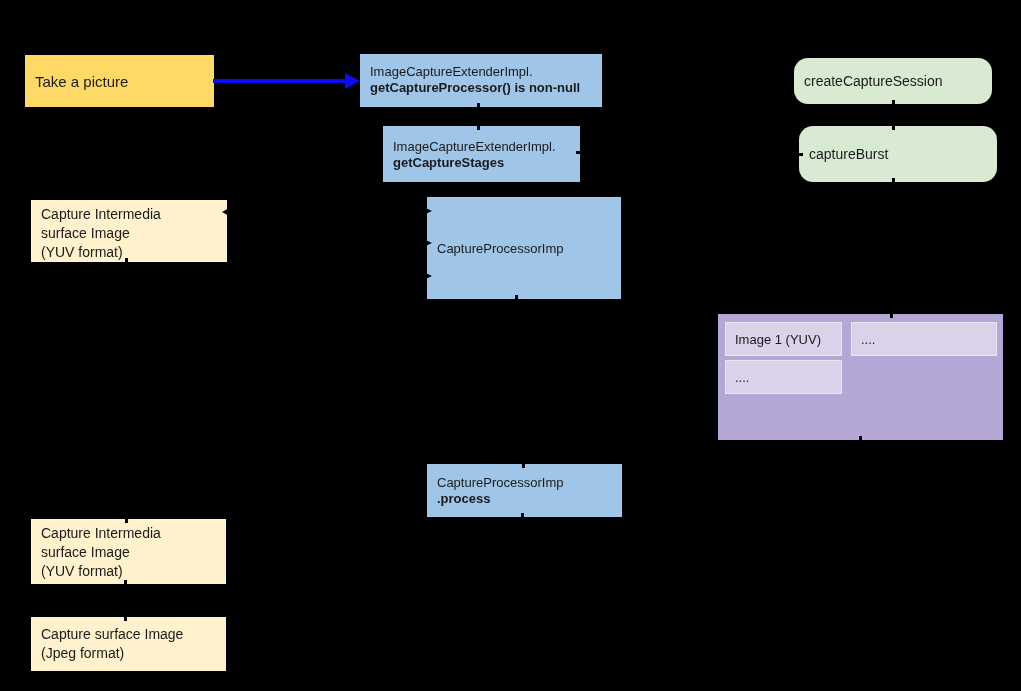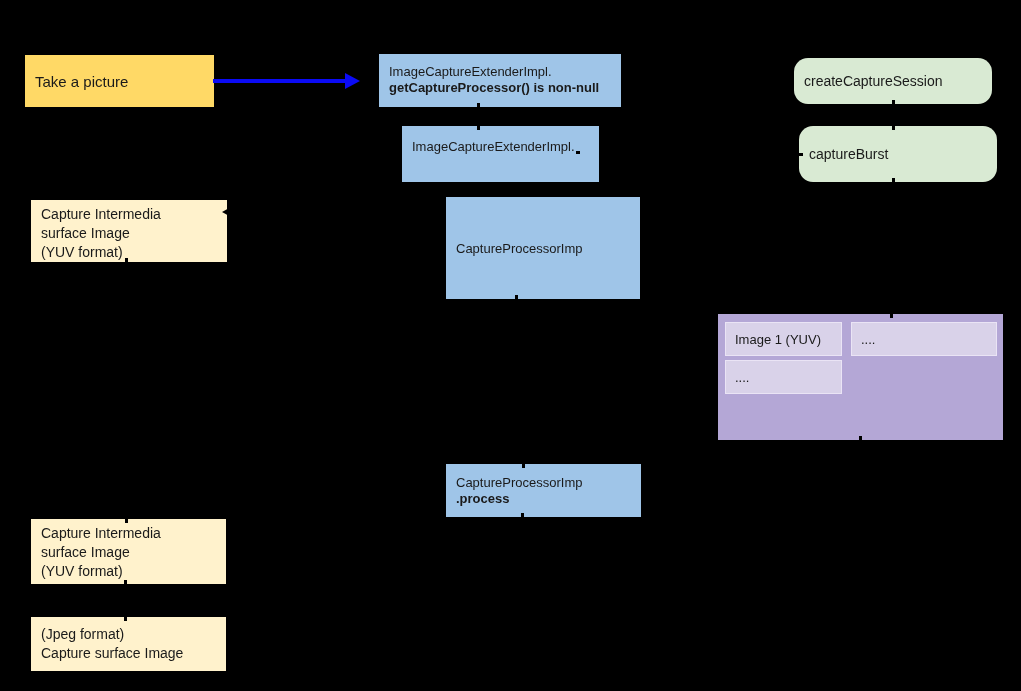--- a/index.html
+++ b/index.html
@@ -15,21 +15,21 @@
     font-family: "Liberation Sans", sans-serif;
     color: var(--text, #1a1a1a);
     overflow: hidden;
   }
   .node {
     position: absolute;
     box-sizing: border-box;
   }
   .yellow { background: var(--yellow); }
   .pale   { background: var(--paleYellow); }
-  .blue   { background: var(--blue); margin-left: 19px; }
+  .blue   { background: var(--blue); }
   .green  { background: var(--green); border-radius: 14px; }
 
   .single {
     display: flex;
     align-items: center;
     padding-left: 10px;
   }
   .twoline {
     font-size: 13px;
     line-height: 16px;
@@ -117,20 +117,21 @@
   <div class="arrow-shaft"></div>
   <div class="arrow-head"></div>
 
   <div class="node blue twoline" style="left:360px; top:54px; width:242px; height:53px;">
     <div>ImageCaptureExtenderImpl.</div>
     <div class="bold">getCaptureProcessor() is non-null</div>
   </div>
 
   <div class="node blue twoline" style="left:383px; top:126px; width:197px; height:56px; padding-top:13px;">
     <div>ImageCaptureExtenderImpl.</div>
+    <div class="bold">getCaptureStages</div>
   </div>
 
   <div class="node green single" style="left:794px; top:58px; width:198px; height:46px; font-size:14px;">
     <span>createCaptureSession</span>
   </div>
 
   <div class="node green single" style="left:799px; top:126px; width:198px; height:56px; font-size:14px;">
     <span>captureBurst</span>
   </div>
 
@@ -155,22 +156,22 @@
     <div class="bold">.process</div>
   </div>
 
   <div class="node pale palebox" style="left:31px; top:519px; width:195px; height:65px;">
     <div>Capture Intermedia</div>
     <div>surface Image</div>
     <div>(YUV format)</div>
   </div>
 
   <div class="node pale palebox" style="left:31px; top:617px; width:195px; height:54px; padding-top:8px;">
+    <div>Capture surface Image</div>
     <div>(Jpeg format)</div>
-    <div>Capture surface Image</div>
   </div>
 
   <div class="stub" style="left:477px;top:103px;width:3px;height:4px;"></div>
   <div class="stub" style="left:477px;top:126px;width:3px;height:4px;"></div>
   <div class="stub" style="left:576px;top:151px;width:4px;height:3px;"></div>
   <div class="stub" style="left:892px;top:100px;width:3px;height:4px;"></div>
   <div class="stub" style="left:892px;top:126px;width:3px;height:4px;"></div>
   <div class="stub" style="left:799px;top:153px;width:4px;height:3px;"></div>
   <div class="stub" style="left:892px;top:178px;width:3px;height:4px;"></div>
   <div class="stub" style="left:890px;top:314px;width:3px;height:4px;"></div>

